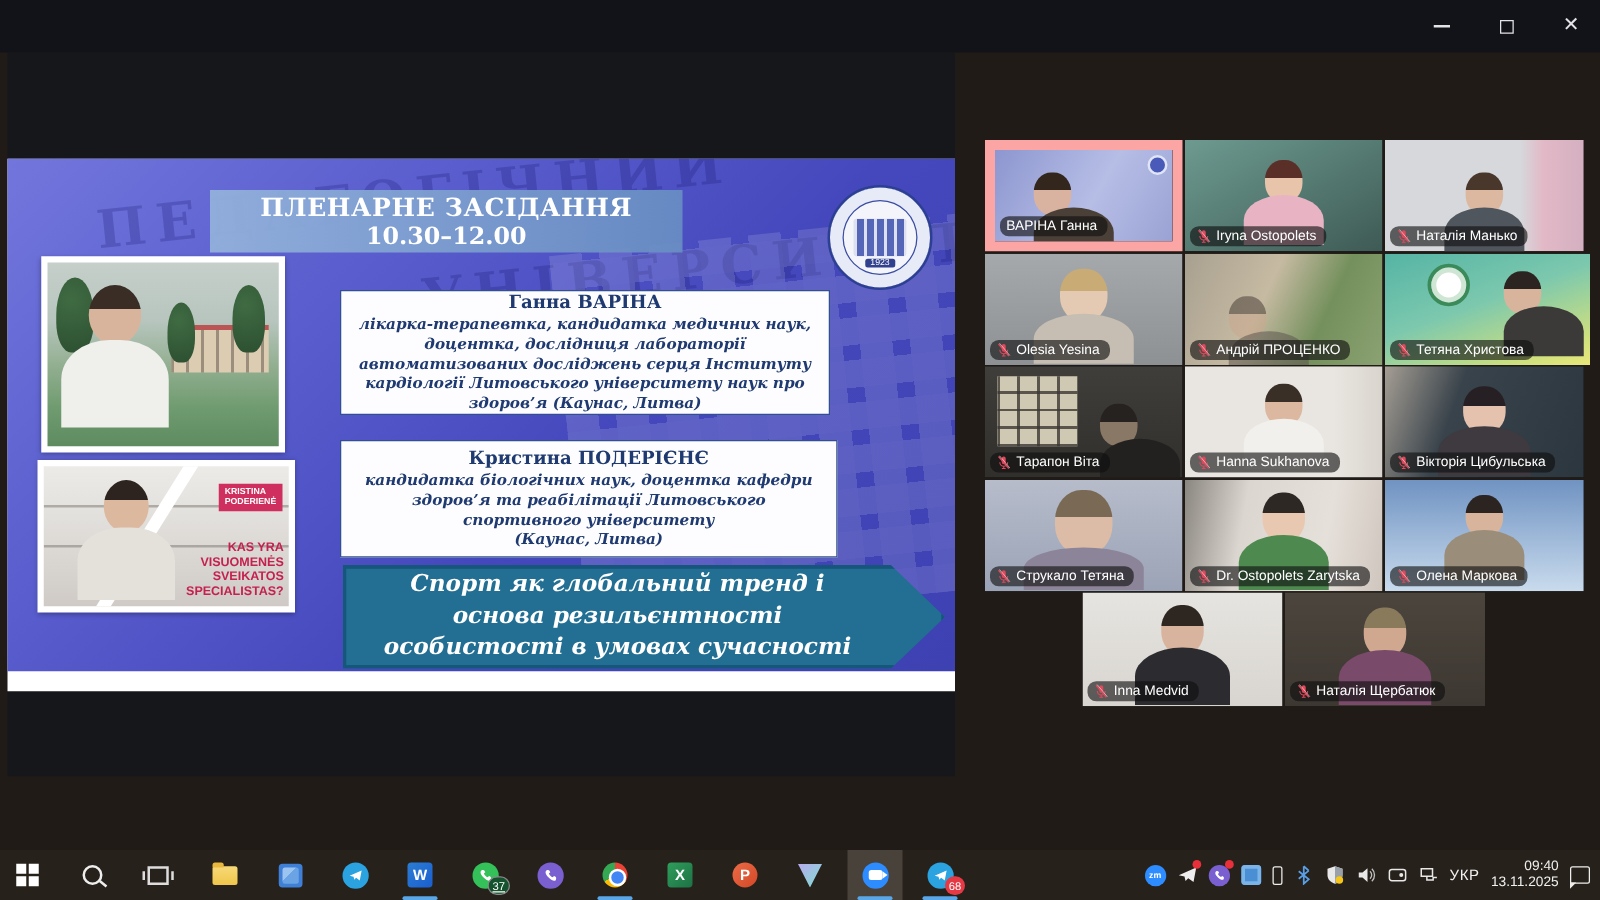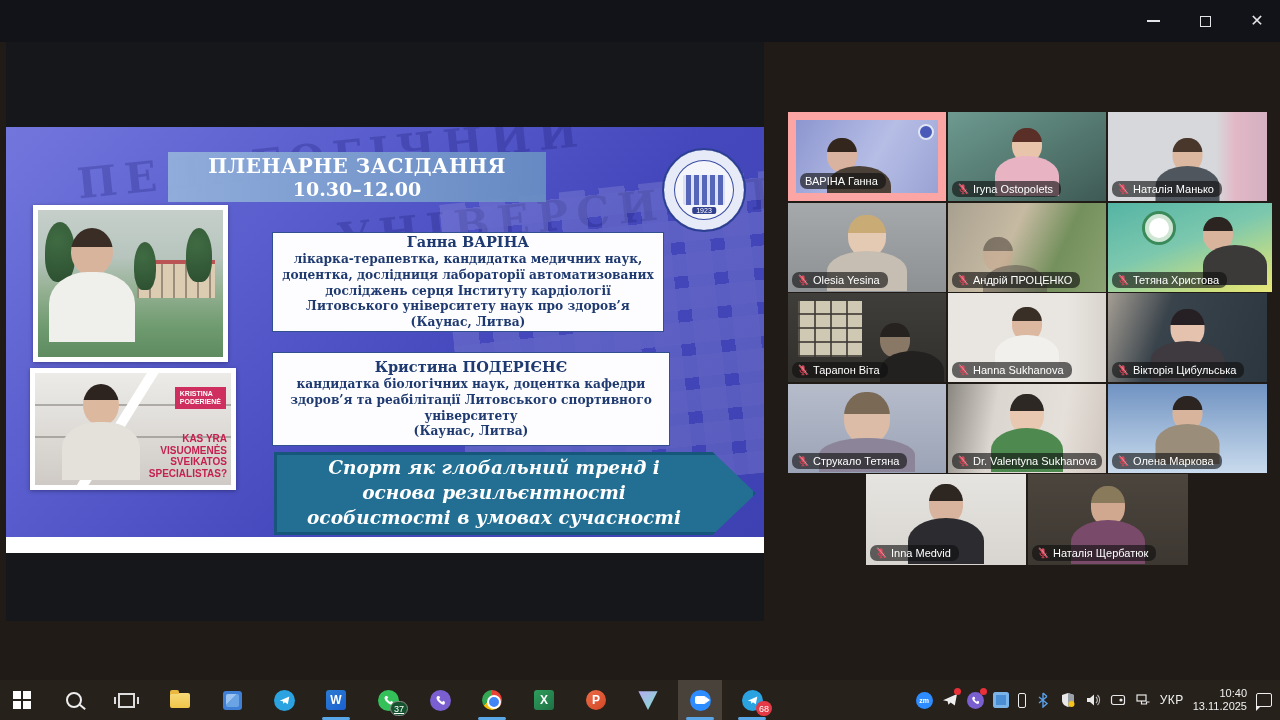--- a/index.html
+++ b/index.html
@@ -57,21 +57,21 @@
   .s2-diag { position:absolute; left:38%; top:-20%; width:10px; height:150%; background:#fff; transform:rotate(32deg); }
   .s2-namebox { position:absolute; right:5px; top:14px; background:#cf2f5e; color:#fff; font-weight:bold;
       font-size:7px; line-height:8px; padding:3px 5px; white-space:pre-line; text-align:left; }
   .s2-q { position:absolute; right:4px; bottom:6px; color:#c4214f; font-weight:bold; font-size:10px;
       line-height:11.5px; text-align:right; white-space:pre-line; }
 
   .spk-box { position:absolute; background:#fdfdff; border:1px solid #32508f;
       display:flex; flex-direction:column; align-items:center; justify-content:center;
       font-family:"DejaVu Serif", serif; color:#1f3a70; text-align:center; padding:4px 8px; }
   .spk-name { font-weight:bold; font-size:14.5px; margin-bottom:2px; }
-  .spk-desc { font-weight:bold; font-size:12.2px; line-height:1.28; }
+  .spk-desc { font-weight:bold; font-style:italic; font-size:12.2px; line-height:1.28; }
 
   .arrow-banner { position:absolute; left:268px; top:325px; width:482px; height:83px;
       background:#226f93; clip-path:polygon(0 0, 91% 0, 100% 50%, 91% 100%, 0 100%);
       display:flex; align-items:center; justify-content:center; padding:4px 58px 4px 16px;
       box-shadow:inset 0 0 0 3px #16567a; }
   .arrow-banner span { font-family:"DejaVu Serif", serif; font-weight:bold; font-style:italic;
       color:#fff; font-size:18.5px; line-height:1.35; text-align:center; }
 
   
   .tile { position:absolute; background:#101010; overflow:hidden; }
@@ -393,21 +393,21 @@
 <div class="tile" style="left:948px;top:384px;width:158px;height:89px;--vid:linear-gradient(100deg,#8a8680 0%,#dcd6d0 30%,#e6e0da 70%,#cfc6be 100%);--hair:#2e2824;--skin:#e8c8b0;--top:#4e8a50;--headtop:10px;">
   <div class="vid"></div>
   <div class="person">
       <div class="p-head" style="width:34px;height:40px;"></div>
       <div class="p-torso" style="width:72px;height:44px;"></div>
     </div>
   <div class="name-pill">
       <svg class="mic">
         <use href="#micico"></use>
       </svg>
-      <span>Dr. Valentyna Sukhanova</span>
+      <span>Dr. Ostopolets Zarytska</span>
     </div>
 </div>
 <div class="tile" style="left:1108px;top:384px;width:159px;height:89px;--vid:linear-gradient(#7093c2,#c9dbed);--hair:#2c2420;--skin:#d8b49c;--top:#9a8d7a;--headtop:12px;">
   <div class="vid"></div>
   <div class="person">
       <div class="p-head"></div>
       <div class="p-torso"></div>
     </div>
   <div class="name-pill">
       <svg class="mic">
@@ -567,20 +567,20 @@
   </div>
   <div class="tr-item">
     <svg class="tr-svg" viewBox="0 0 16 16">
       <rect x="2" y="3" width="9" height="6" stroke="#e8e8e8" fill="none" stroke-width="1.2"></rect>
       <path d="M6.5 9v3h5v-2h3" stroke="#e8e8e8" fill="none" stroke-width="1.2"></path>
     </svg>
   </div>
   <div class="tr-item lang">УКР</div>
   <div class="tr-item">
     <div class="clock">
-      <div>10:40</div>
+      <div>09:40</div>
       <div>13.11.2025</div>
     </div>
   </div>
   <div class="tr-item">
       <div class="ic-ac"></div>
     </div>
 </div>
 
 </body></html>

